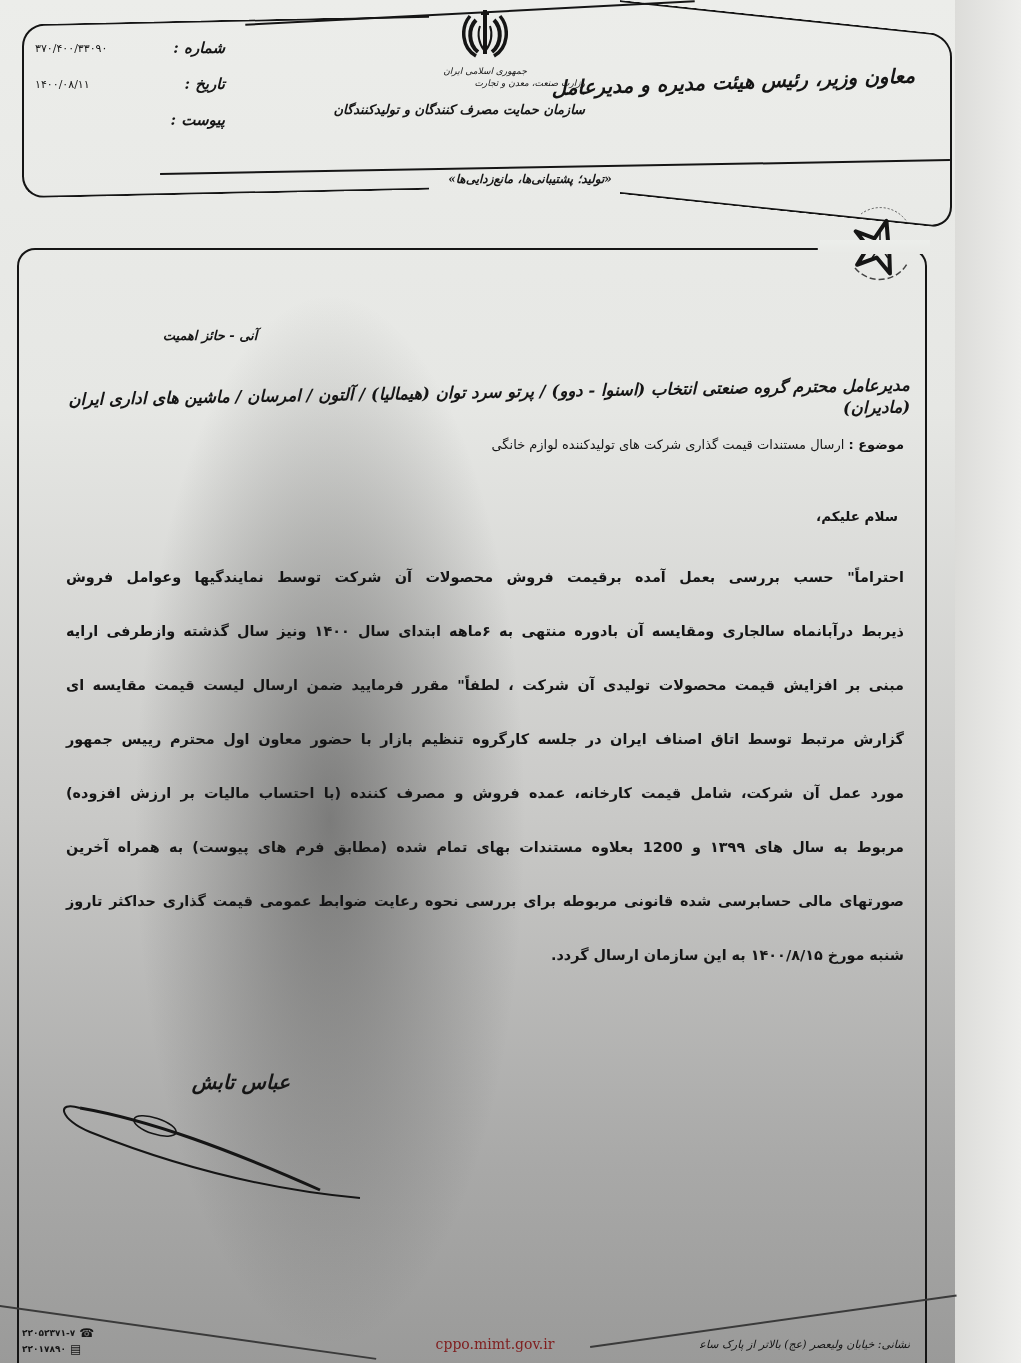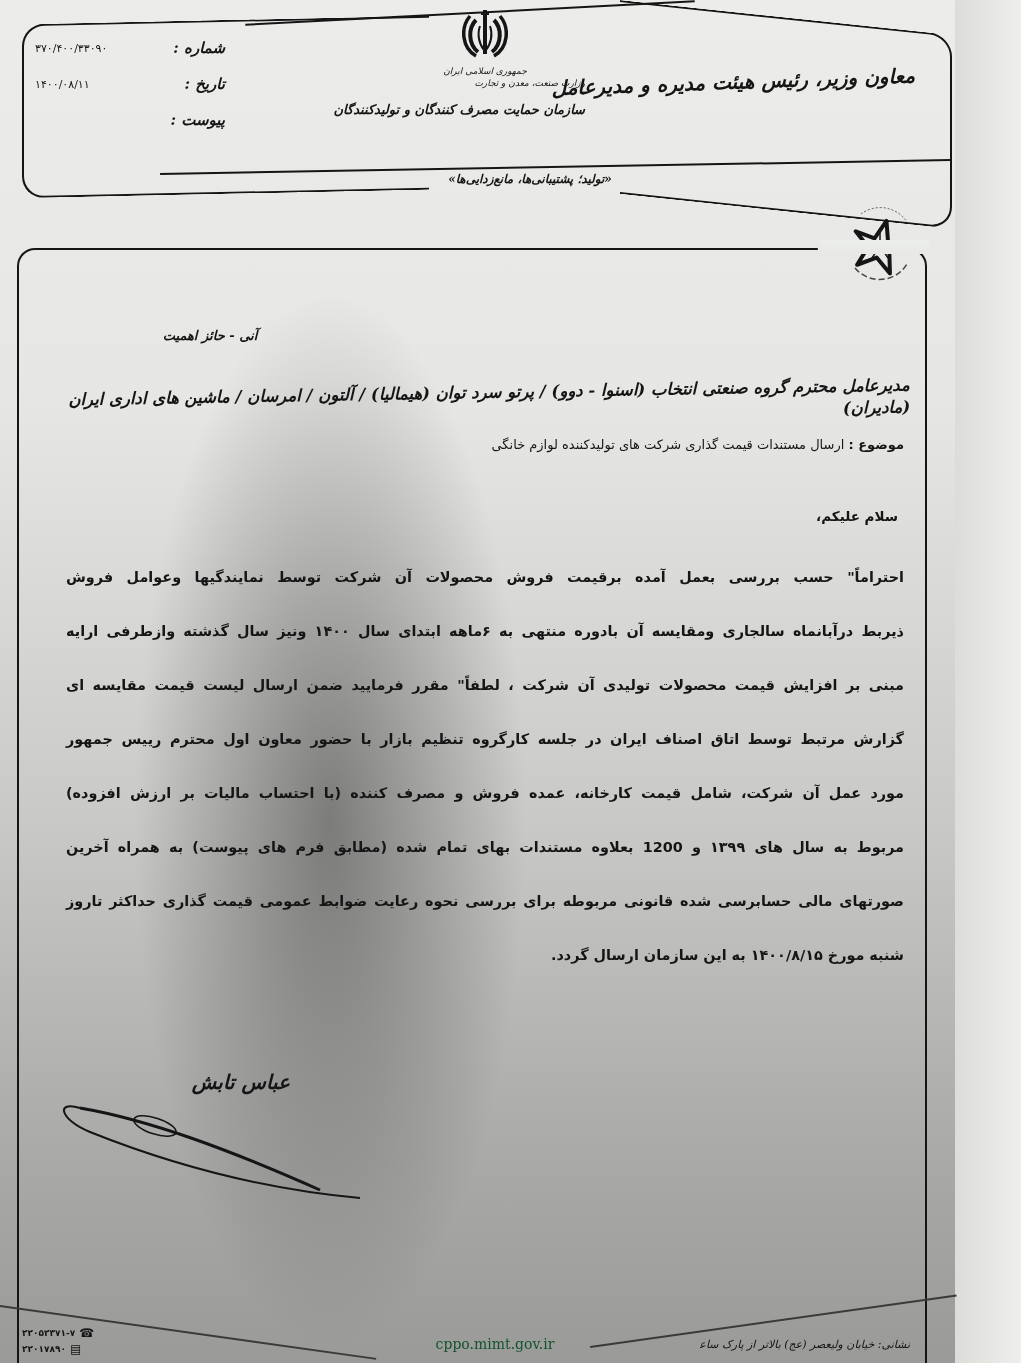--- a/index.html
+++ b/index.html
@@ -124,21 +124,21 @@
   .footer-line-left {
     position:absolute; left:0; top:1305px; width:380px; height:0;
     border-top:2.5px solid #3a3a3a; transform:rotate(8deg); transform-origin:left top;
   }
   .footer-line-right {
     position:absolute; left:590px; top:1346px; width:370px; height:0;
     border-top:2.5px solid #3a3a3a; transform:rotate(-8deg); transform-origin:left top;
   }
   .footer-url {
     position:absolute; left:400px; top:1336px; width:190px; text-align:center;
-    font-family:"DejaVu Serif", serif; font-size:14px; color:#14532d;
+    font-family:"DejaVu Serif", serif; font-size:14px; color:#7f1d1d;
   }
   .footer-phones {
     position:absolute; left:22px; top:1325px; width:120px;
     font-size:9px; font-weight:bold; direction:ltr;
   }
   .footer-phone-row { display:flex; align-items:center; gap:4px; height:16px; }
   .footer-phone-icon { font-size:12px; }
   .footer-address {
     position:absolute; left:700px; top:1338px; width:210px;
     direction:rtl; text-align:right; font-family:"DejaVu Serif", serif; font-style:italic; font-size:11px;

